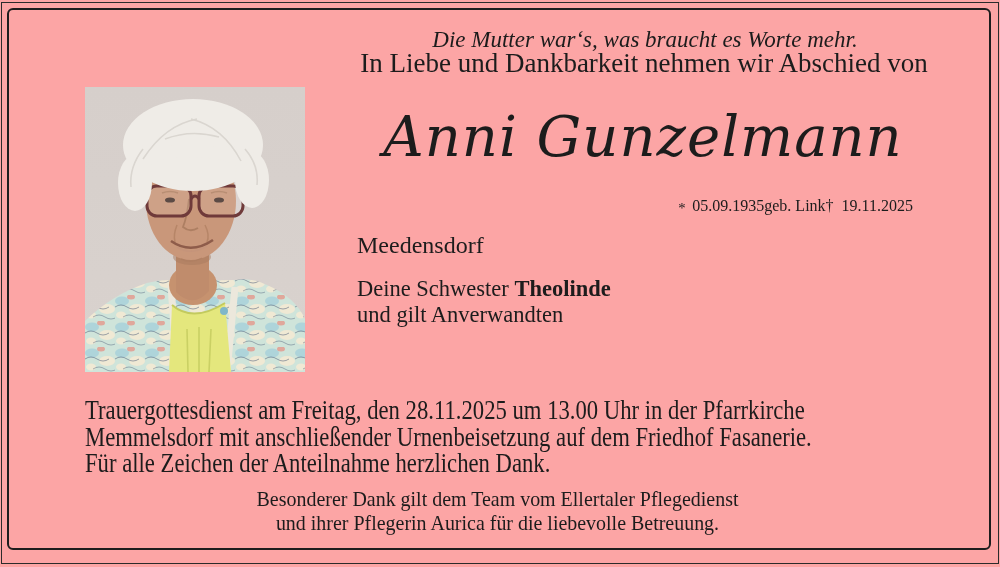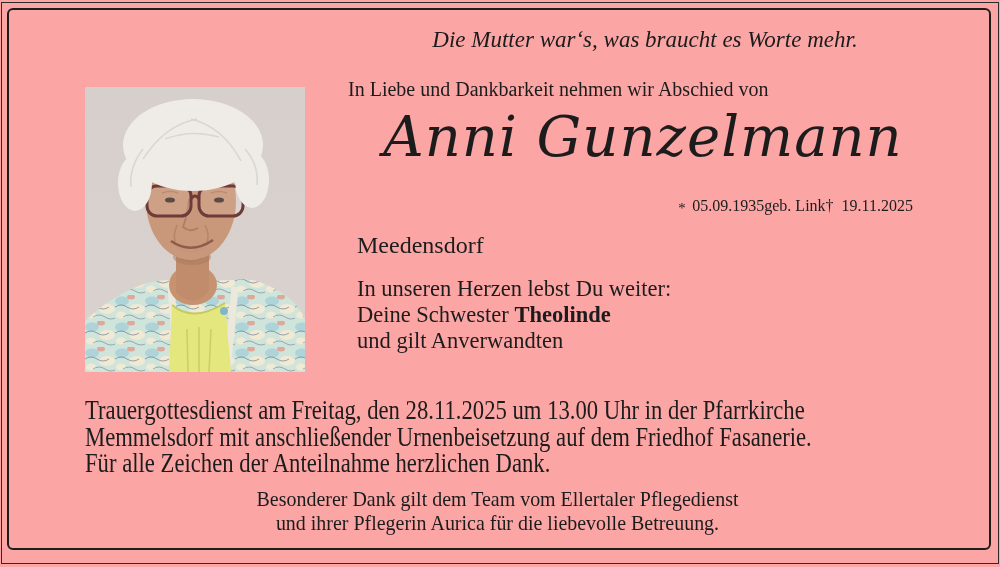--- a/index.html
+++ b/index.html
@@ -7,22 +7,22 @@
     position:relative;width:1000px;height:567px;background:#fca5a5;
     color:#1c1c1c;font-family:"Liberation Serif","DejaVu Serif",serif;
     overflow:hidden;
   }
   .frame-outer{position:absolute;left:1px;top:2px;right:1px;bottom:3px;border:1.5px solid #2b2b2b;}
   .frame-inner{position:absolute;left:7px;top:8px;right:9px;bottom:17px;border:2.5px solid #1d1d1d;border-radius:6px;}
   .photo{position:absolute;left:85px;top:87px;width:220px;height:285px;}
   .photo svg{display:block;width:100%;height:100%;}
   .quote{position:absolute;left:350px;top:27px;width:590px;text-align:center;
     font-style:italic;font-size:23px;white-space:nowrap;}
-  .intro{position:absolute;left:348px;top:78px;width:592px;text-align:left;
-    font-size:20px;white-space:nowrap;}
+  .intro{position:absolute;left:348px;top:48px;width:592px;text-align:center;
+    font-size:27px;white-space:nowrap;}
   .name{position:absolute;left:345px;top:104px;width:596px;text-align:center;
     font-family:"DejaVu Serif",serif;font-style:italic;font-size:56px;
     white-space:nowrap;letter-spacing:1px;}
   .dates{position:absolute;left:357px;top:197px;width:556px;display:flex;
     justify-content:flex-end;font-size:16px;}
   .dates .star{display:inline-block;transform:translateY(2px) scale(.92);margin-right:2px;}
   .dates .dagger{display:inline-block;margin-right:4px;}
   .place{position:absolute;left:357px;top:232px;font-size:24px;font-weight:normal;}
   .memorial{position:absolute;left:357px;top:276px;font-size:22.5px;line-height:26px;white-space:nowrap;}
   .service{position:absolute;left:85px;top:397px;font-size:27px;line-height:26.5px;
@@ -115,21 +115,20 @@
 
   <div class="dates">
     <span><span class="star">*</span> <span>05.09.1935</span></span>
     <span>geb. Link</span>
     <span><span class="dagger">†</span> <span>19.11.2025</span></span>
   </div>
 
   <div class="place">Meedensdorf</div>
 
   <div class="memorial">
-    <div>In unseren Herzen lebst Du weiter:</div>
     <div>
       <span>Deine Schwester</span>
       <b>Theolinde</b>
     </div>
     <div>und gilt Anverwandten</div>
   </div>
 
   <div class="service">
     <div>Trauergottesdienst am Freitag, den 28.11.2025 um 13.00 Uhr in der Pfarrkirche</div>
     <div>Memmelsdorf mit anschließender Urnenbeisetzung auf dem Friedhof Fasanerie.</div>

